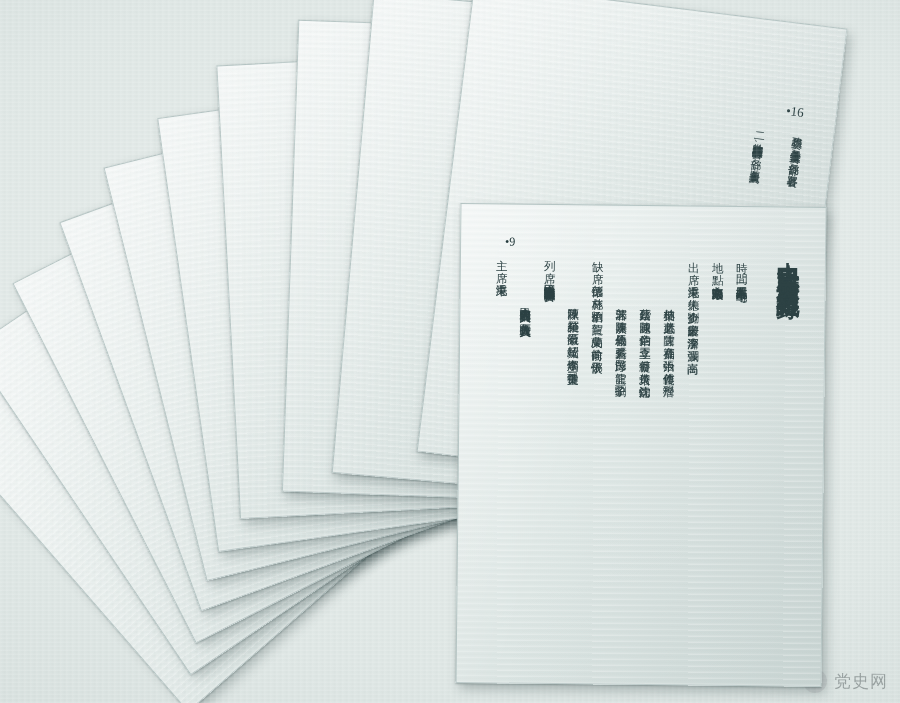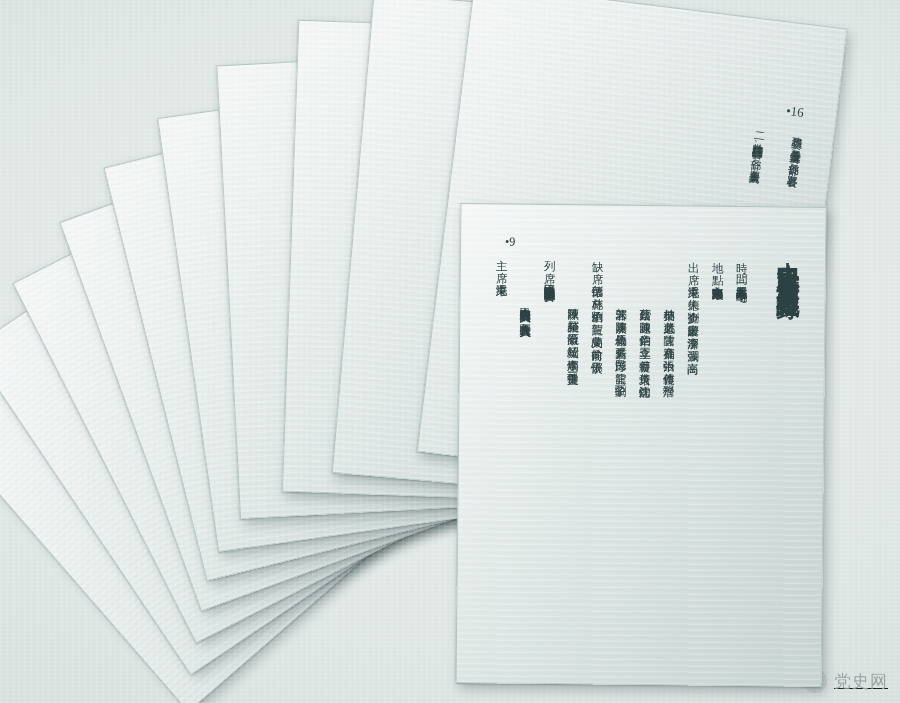--- a/index.html
+++ b/index.html
@@ -91,21 +91,20 @@
 
   
   #watermark {
     position: absolute;
     right: 12px;
     bottom: 10px;
     display: flex;
     align-items: center;
     gap: 7px;
     opacity: .88;
-    text-decoration: underline;
   }
   #watermark .weibo-eye {
     width: 24px; height: 24px;
     border-radius: 50%;
     background: #c9cfcf;
     position: relative;
     display: inline-block;
   }
   #watermark .weibo-eye::before {
     content: "";

